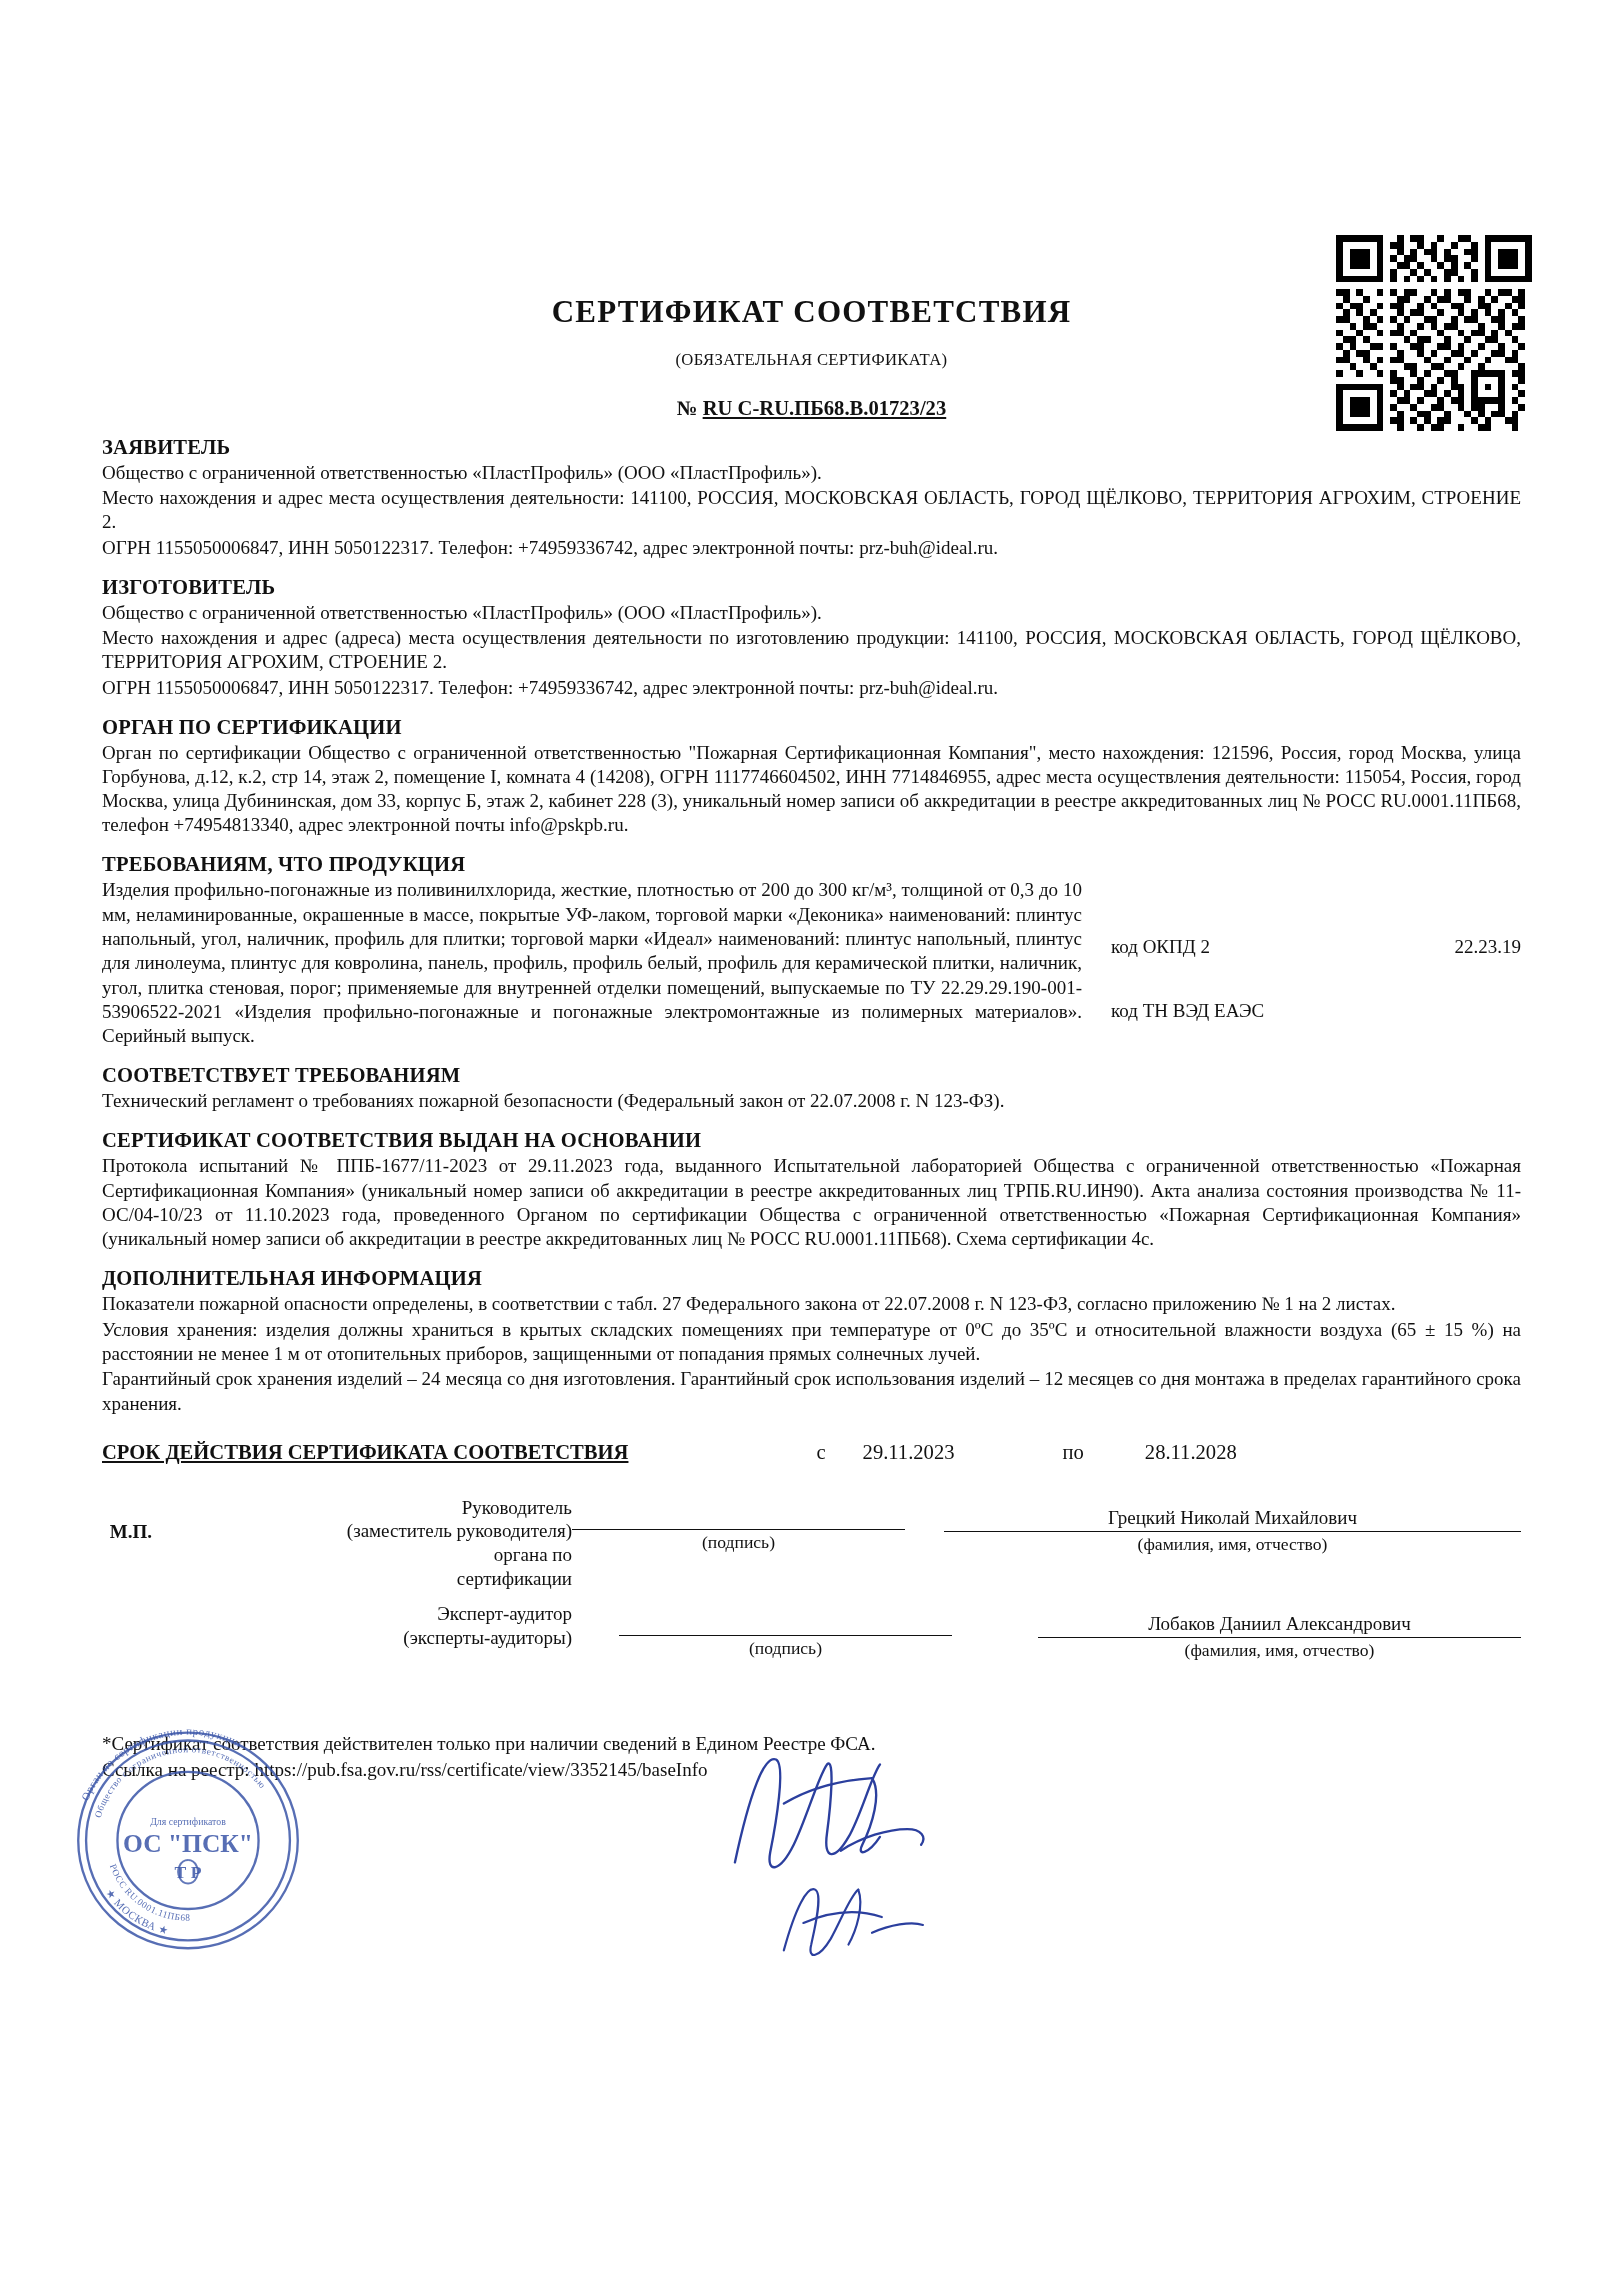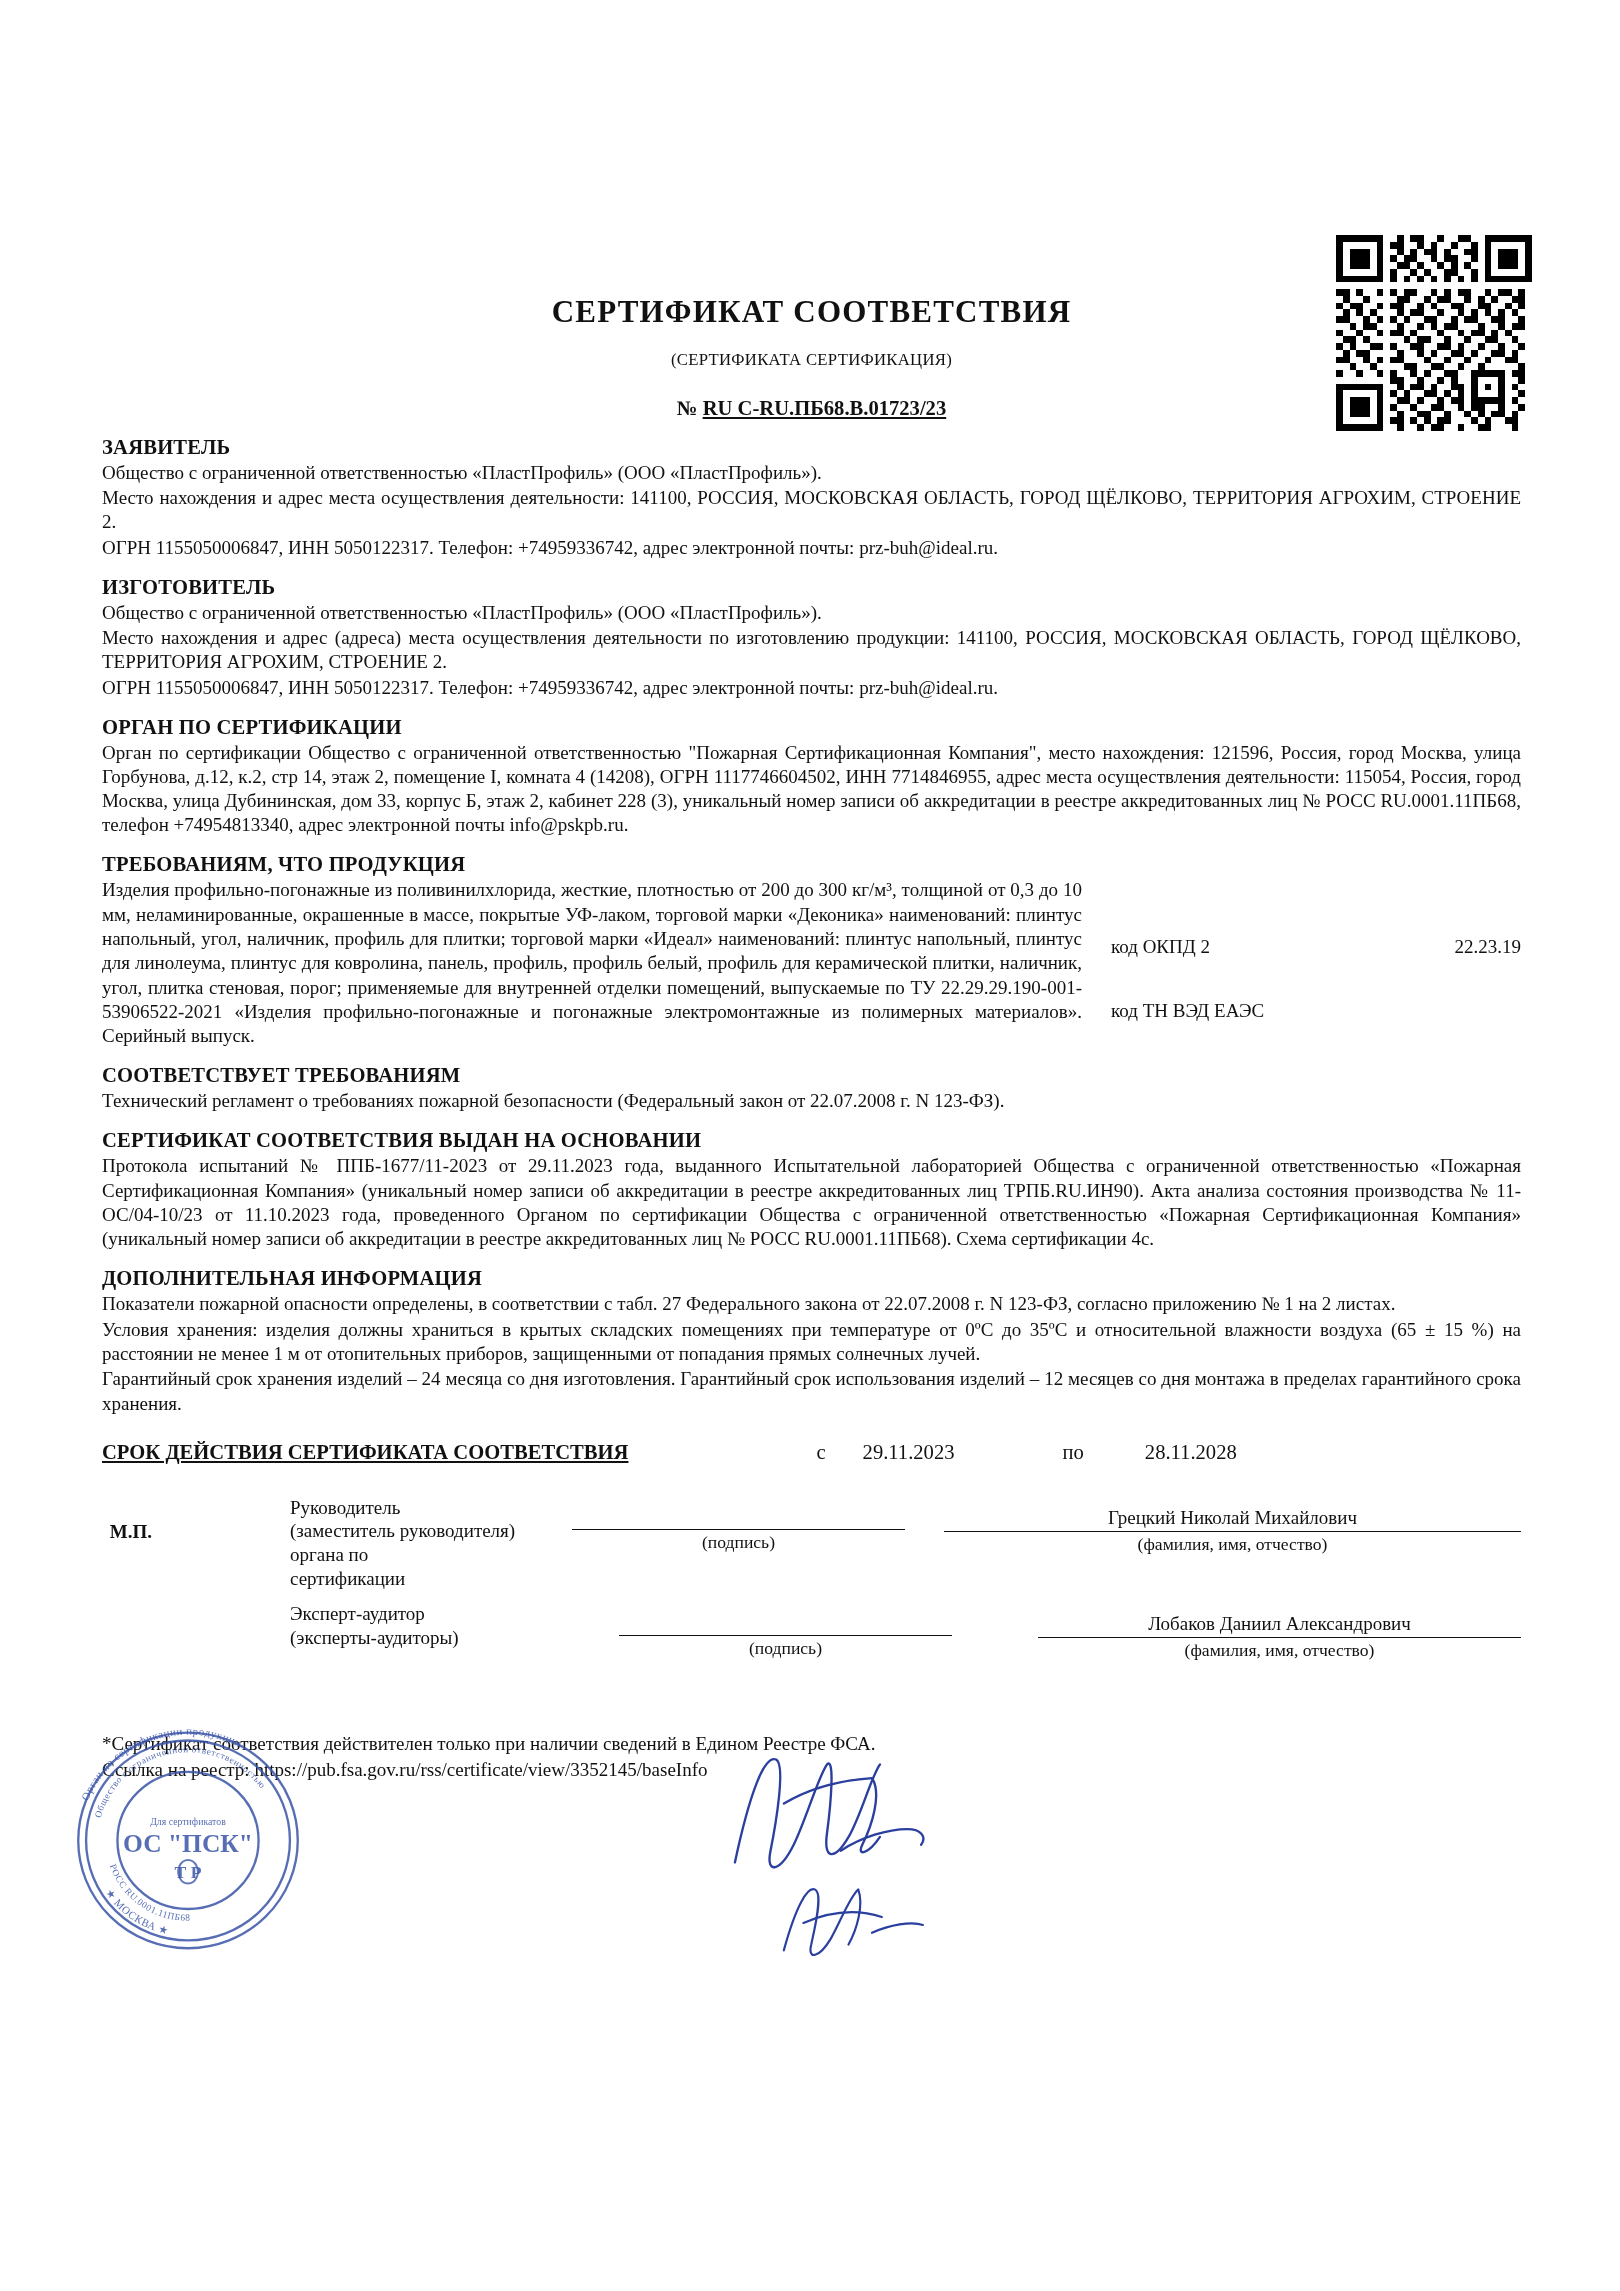--- a/index.html
+++ b/index.html
@@ -145,20 +145,21 @@
   }
   .sig-row.r1 { top: 15.7px; }
   .sig-row.r2 { top: 122px; gap: 47px; }
   .sig-role {
     width: 470px;
     flex: 0 0 470px;
     font-size: 19px;
     line-height: 1.25;
     padding-left: 188px;
     box-sizing: border-box;
+    text-align: right;
   }
   .sig-line-col {
     flex: 0 0 333px;
     width: 333px;
     text-align: center;
   }
   .sig-rule {
     border-bottom: 1.6px solid #111;
     height: 33px;
   }
@@ -449,21 +450,21 @@
         <rect x="21" y="28" width="2" height="1"></rect>
           <rect x="26" y="28" width="1" height="1"></rect>
       </g>
     </svg>
   </div>
 
   <div class="content">
 
     <div class="title-block">
       <div class="doc-title">СЕРТИФИКАТ СООТВЕТСТВИЯ</div>
-      <div class="doc-subtitle">(СЕРТИФИКАТА СЕРТИФИКАЦИЯ)</div>
+      <div class="doc-subtitle">(ОБЯЗАТЕЛЬНАЯ СЕРТИФИКАТА)</div>
       <div class="doc-number">
         <span class="num-label">№</span>
         <span class="num-val">RU C-RU.ПБ68.В.01723/23</span>
       </div>
     </div>
 
     <div class="section">
       <div class="section-head">ЗАЯВИТЕЛЬ</div>
       <p class="para">Общество с ограниченной ответственностью «ПластПрофиль» (ООО «ПластПрофиль»).</p>
       <p class="para">Место нахождения и адрес места осуществления деятельности: 141100, РОССИЯ, МОСКОВСКАЯ ОБЛАСТЬ, ГОРОД ЩЁЛКОВО, ТЕРРИТОРИЯ АГРОХИМ, СТРОЕНИЕ 2.</p>

